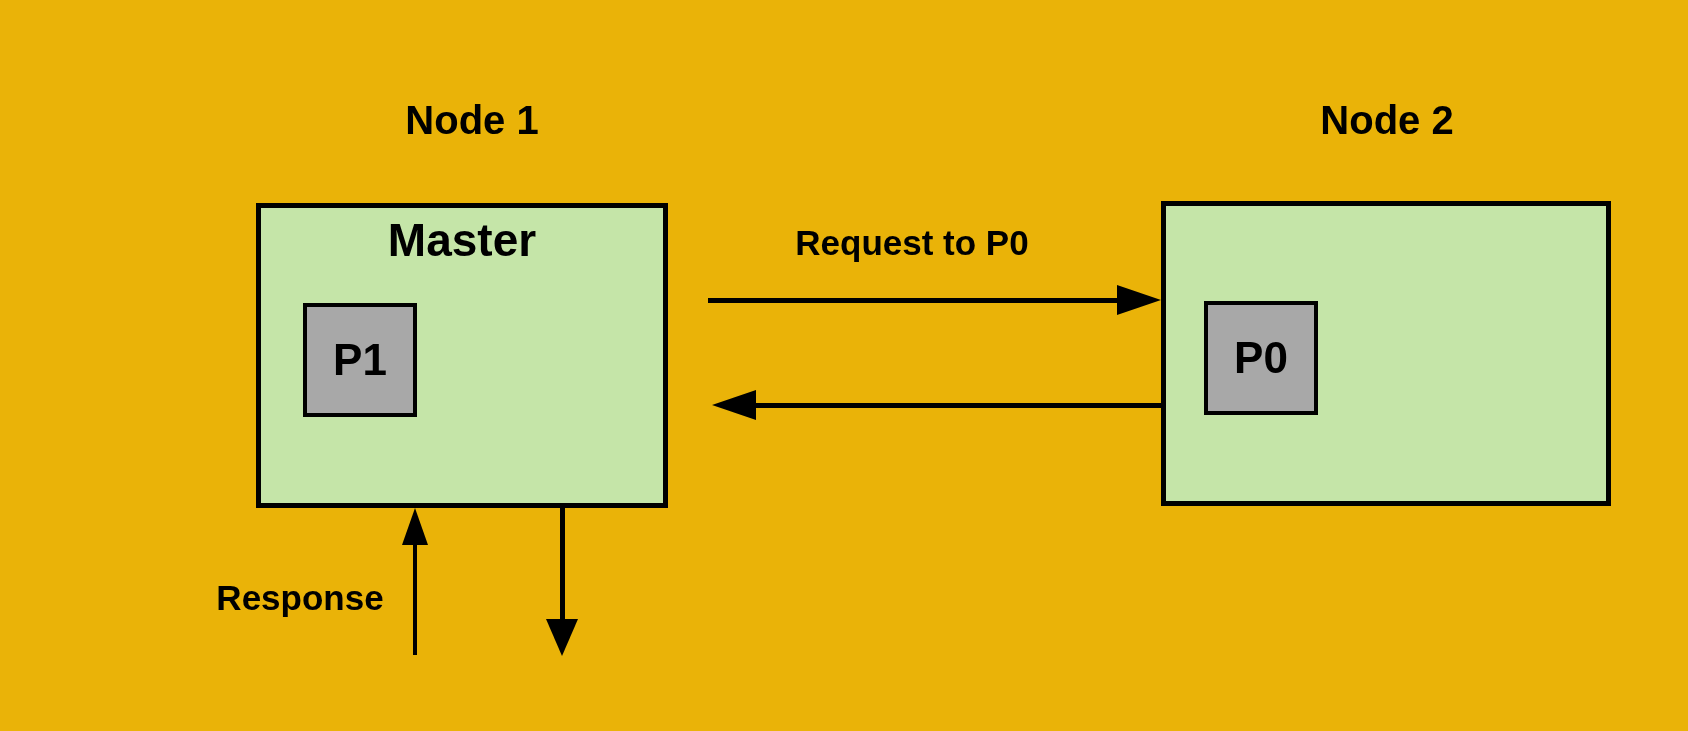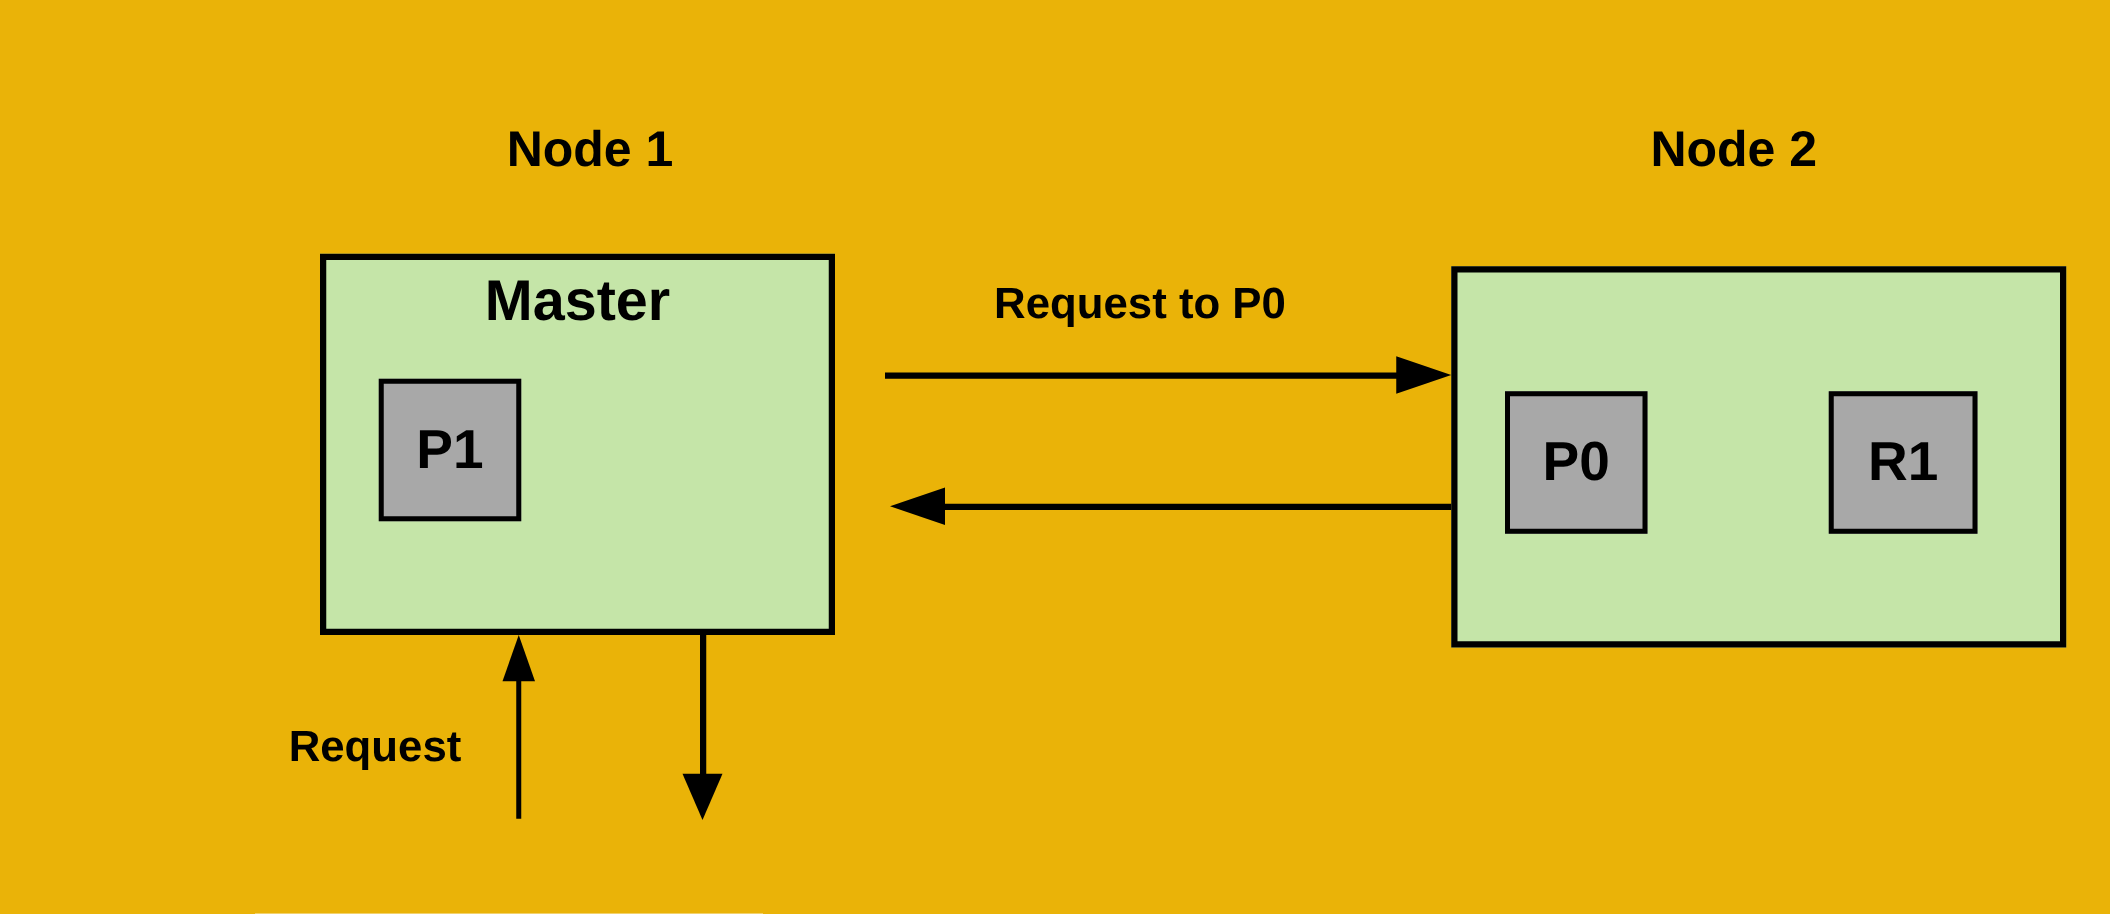--- a/index.html
+++ b/index.html
@@ -96,36 +96,33 @@
   <div class="abs node-title" style="left:322px; top:98px;">Node 1</div>
   <div class="abs node-title" style="left:1237px; top:98px;">Node 2</div>
 
   <div class="abs node-box" style="left:256px; top:203px; width:412px; height:305px;">
     <div class="node-heading">Master</div>
     <div class="port" style="left:42px; top:95px;">
       <span>P1</span>
     </div>
   </div>
 
-  <div class="abs node-box" style="left:1161px; top:213px; width:492px; height:305px;">
+  <div class="abs node-box" style="left:1161px; top:201px; width:450px; height:305px;">
     <div class="port" style="left:38px; top:95px;">
       <span>P0</span>
-    </div>
-    <div class="port" style="left:297px; top:95px; width:119px;">
-      <span>R1</span>
     </div>
   </div>
 
   <div class="abs hline" style="left:708px; top:298px; width:412px;"></div>
   <div class="abs tri tri-right" style="left:1117px; top:285px;"></div>
   <div class="abs edge-label" style="left:762px; top:222px; width:300px;">Request to P0</div>
 
   <div class="abs hline" style="left:753px; top:403px; width:408px;"></div>
   <div class="abs tri tri-left" style="left:712px; top:390px;"></div>
 
   <div class="abs vline" style="left:413px; top:540px; width:4px; height:115px;"></div>
   <div class="abs tri tri-up" style="left:402px; top:508px;"></div>
-  <div class="abs edge-label" style="left:200px; top:577px; width:200px;">Request</div>
+  <div class="abs edge-label" style="left:200px; top:577px; width:200px;">Response</div>
 
   <div class="abs vline" style="left:560px; top:505px; height:117px;"></div>
   <div class="abs tri tri-down" style="left:546px; top:619px;"></div>
 
 </div>
 
 </body></html>

